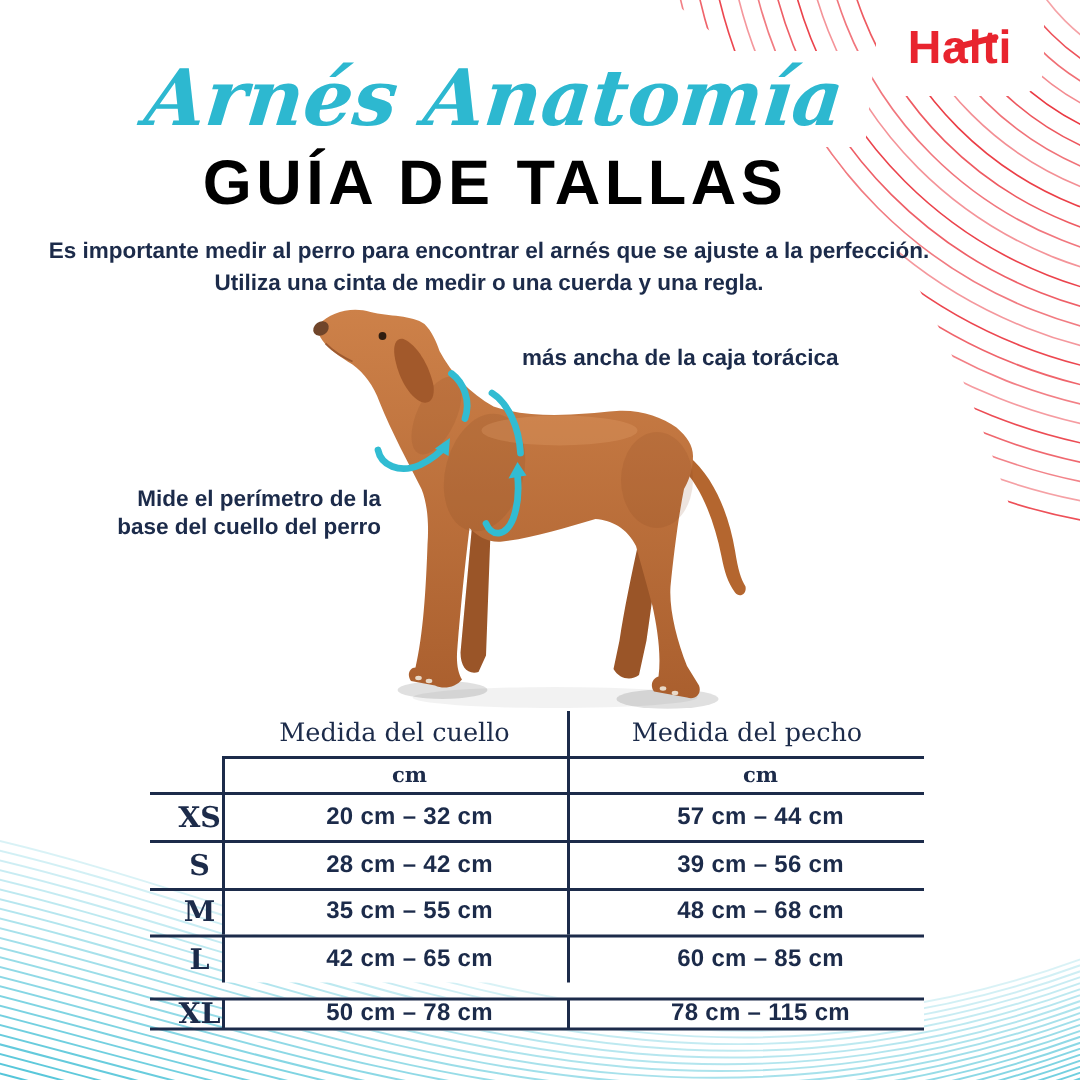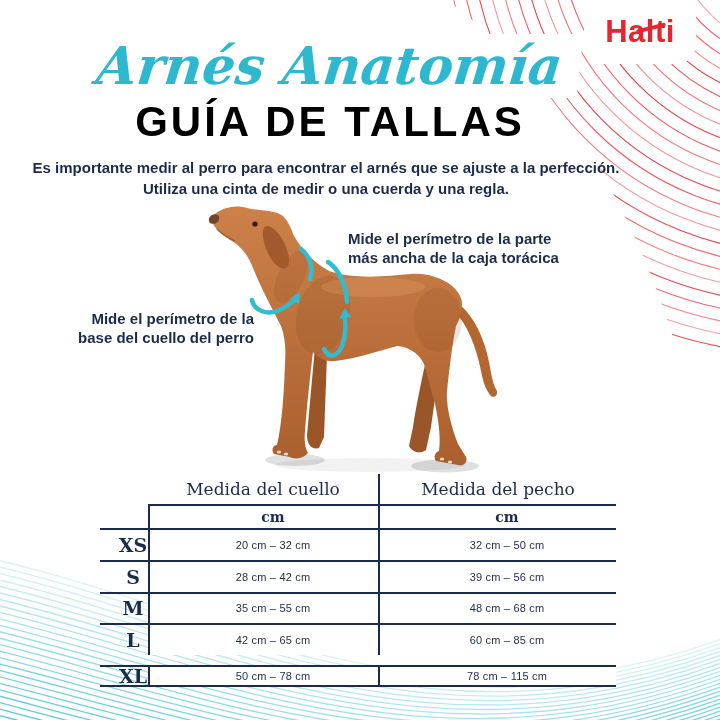--- a/index.html
+++ b/index.html
@@ -19,33 +19,33 @@
   .title-script{display:inline-block;background:#fff;padding:2px 18px;
                 font-family:"DejaVu Serif",serif;font-style:italic;font-weight:bold;
                 font-size:52px;line-height:60px;color:#2db8d0;transform:skewX(-6deg);}
   .title-main{margin-top:4px;font-size:42px;line-height:40px;font-weight:800;
               letter-spacing:3px;color:#000000;}
   .intro{position:absolute;left:0;top:157px;width:652px;text-align:center;z-index:2;
          font-size:15px;line-height:21px;font-weight:bold;color:#1c2b4a;}
   
   .note{position:absolute;z-index:3;font-size:15px;line-height:19px;font-weight:600;color:#1c2b4a;}
   .note-right{left:348px;top:229px;width:270px;text-align:left;}
-  .note-left{left:58px;top:309px;width:196px;text-align:right;}
+  .note-left{left:58px;top:323px;width:196px;text-align:right;}
   
   #dog-svg{position:absolute;left:195px;top:205px;z-index:2;}
   
   .size-table{position:absolute;left:100px;top:474px;width:516px;z-index:2;
               display:grid;grid-template-columns:48px 232px 236px;
               grid-template-rows:30px 24px repeat(5,31.8px);}
   .size-table div{display:flex;align-items:center;justify-content:center;box-sizing:border-box;}
   .cell-white{background:#fff;}
   .col-head{font-family:"DejaVu Serif",serif;font-weight:normal;font-size:17px;}
   .unit{font-family:"DejaVu Serif",serif;font-weight:bold;font-size:14px;}
   .size-label{font-family:"DejaVu Serif",serif;font-weight:bold;font-size:19px;text-align:right;}
-  .val{font-size:11px;font-weight:400;letter-spacing:.2px;}
+  .val{font-size:16px;font-weight:700;letter-spacing:.2px;}
   .b-t{border-top:2px solid #1c2b4a;padding-left:18px;}
   .b-b{border-bottom:2px solid #1c2b4a;margin-top:10px;}
   .b-l{border-left:2px solid #1c2b4a;}
   .b-r{border-right:2px solid #1c2b4a;}
 </style>
 </head>
 <body>
 
 <div class="page">
 
@@ -177,41 +177,40 @@
       <path d="M 106,44 C 114,50 119,62 115,74"></path>
       <path d="M 57,95 C 59,105 71,111 85,105 C 93,101 99,96 102,92"></path>
       <path d="M 133,57 C 144,64 151,80 152,97"></path>
       <path d="M 129,144 C 133,153 142,153 147,141 C 150,133 151,122 150,112"></path>
     </g>
     <polygon points="105,87 104,99 95,94" fill="#31bcd2"></polygon>
     <polygon points="150,103 144,114 156,112" fill="#31bcd2"></polygon>
   </svg>
 
   <div class="note note-right">
-    <div>Mide el perímetro de la parte</div>
     <div>más ancha de la caja torácica</div>
   </div>
   <div class="note note-left">
     <div>Mide el perímetro de la</div>
     <div>base del cuello del perro</div>
   </div>
 
   <div class="size-table">
 
     <div></div>
     <div class="cell-white col-head b-r">Medida del cuello</div>
     <div class="cell-white col-head">Medida del pecho</div>
 
     <div></div>
     <div class="cell-white unit b-t b-l b-r">cm</div>
     <div class="cell-white unit b-t">cm</div>
 
     <div class="size-label b-t">XS</div>
     <div class="cell-white val b-t b-l b-r">20 cm – 32 cm</div>
-    <div class="cell-white val b-t">32 cm – 50 cm</div>
+    <div class="cell-white val b-t">57 cm – 44 cm</div>
 
     <div class="size-label b-t">S</div>
     <div class="cell-white val b-t b-l b-r">28 cm – 42 cm</div>
     <div class="cell-white val b-t">39 cm – 56 cm</div>
 
     <div class="size-label b-t">M</div>
     <div class="cell-white val b-t b-l b-r">35 cm – 55 cm</div>
     <div class="cell-white val b-t">48 cm – 68 cm</div>
 
     <div class="size-label b-t">L</div>

